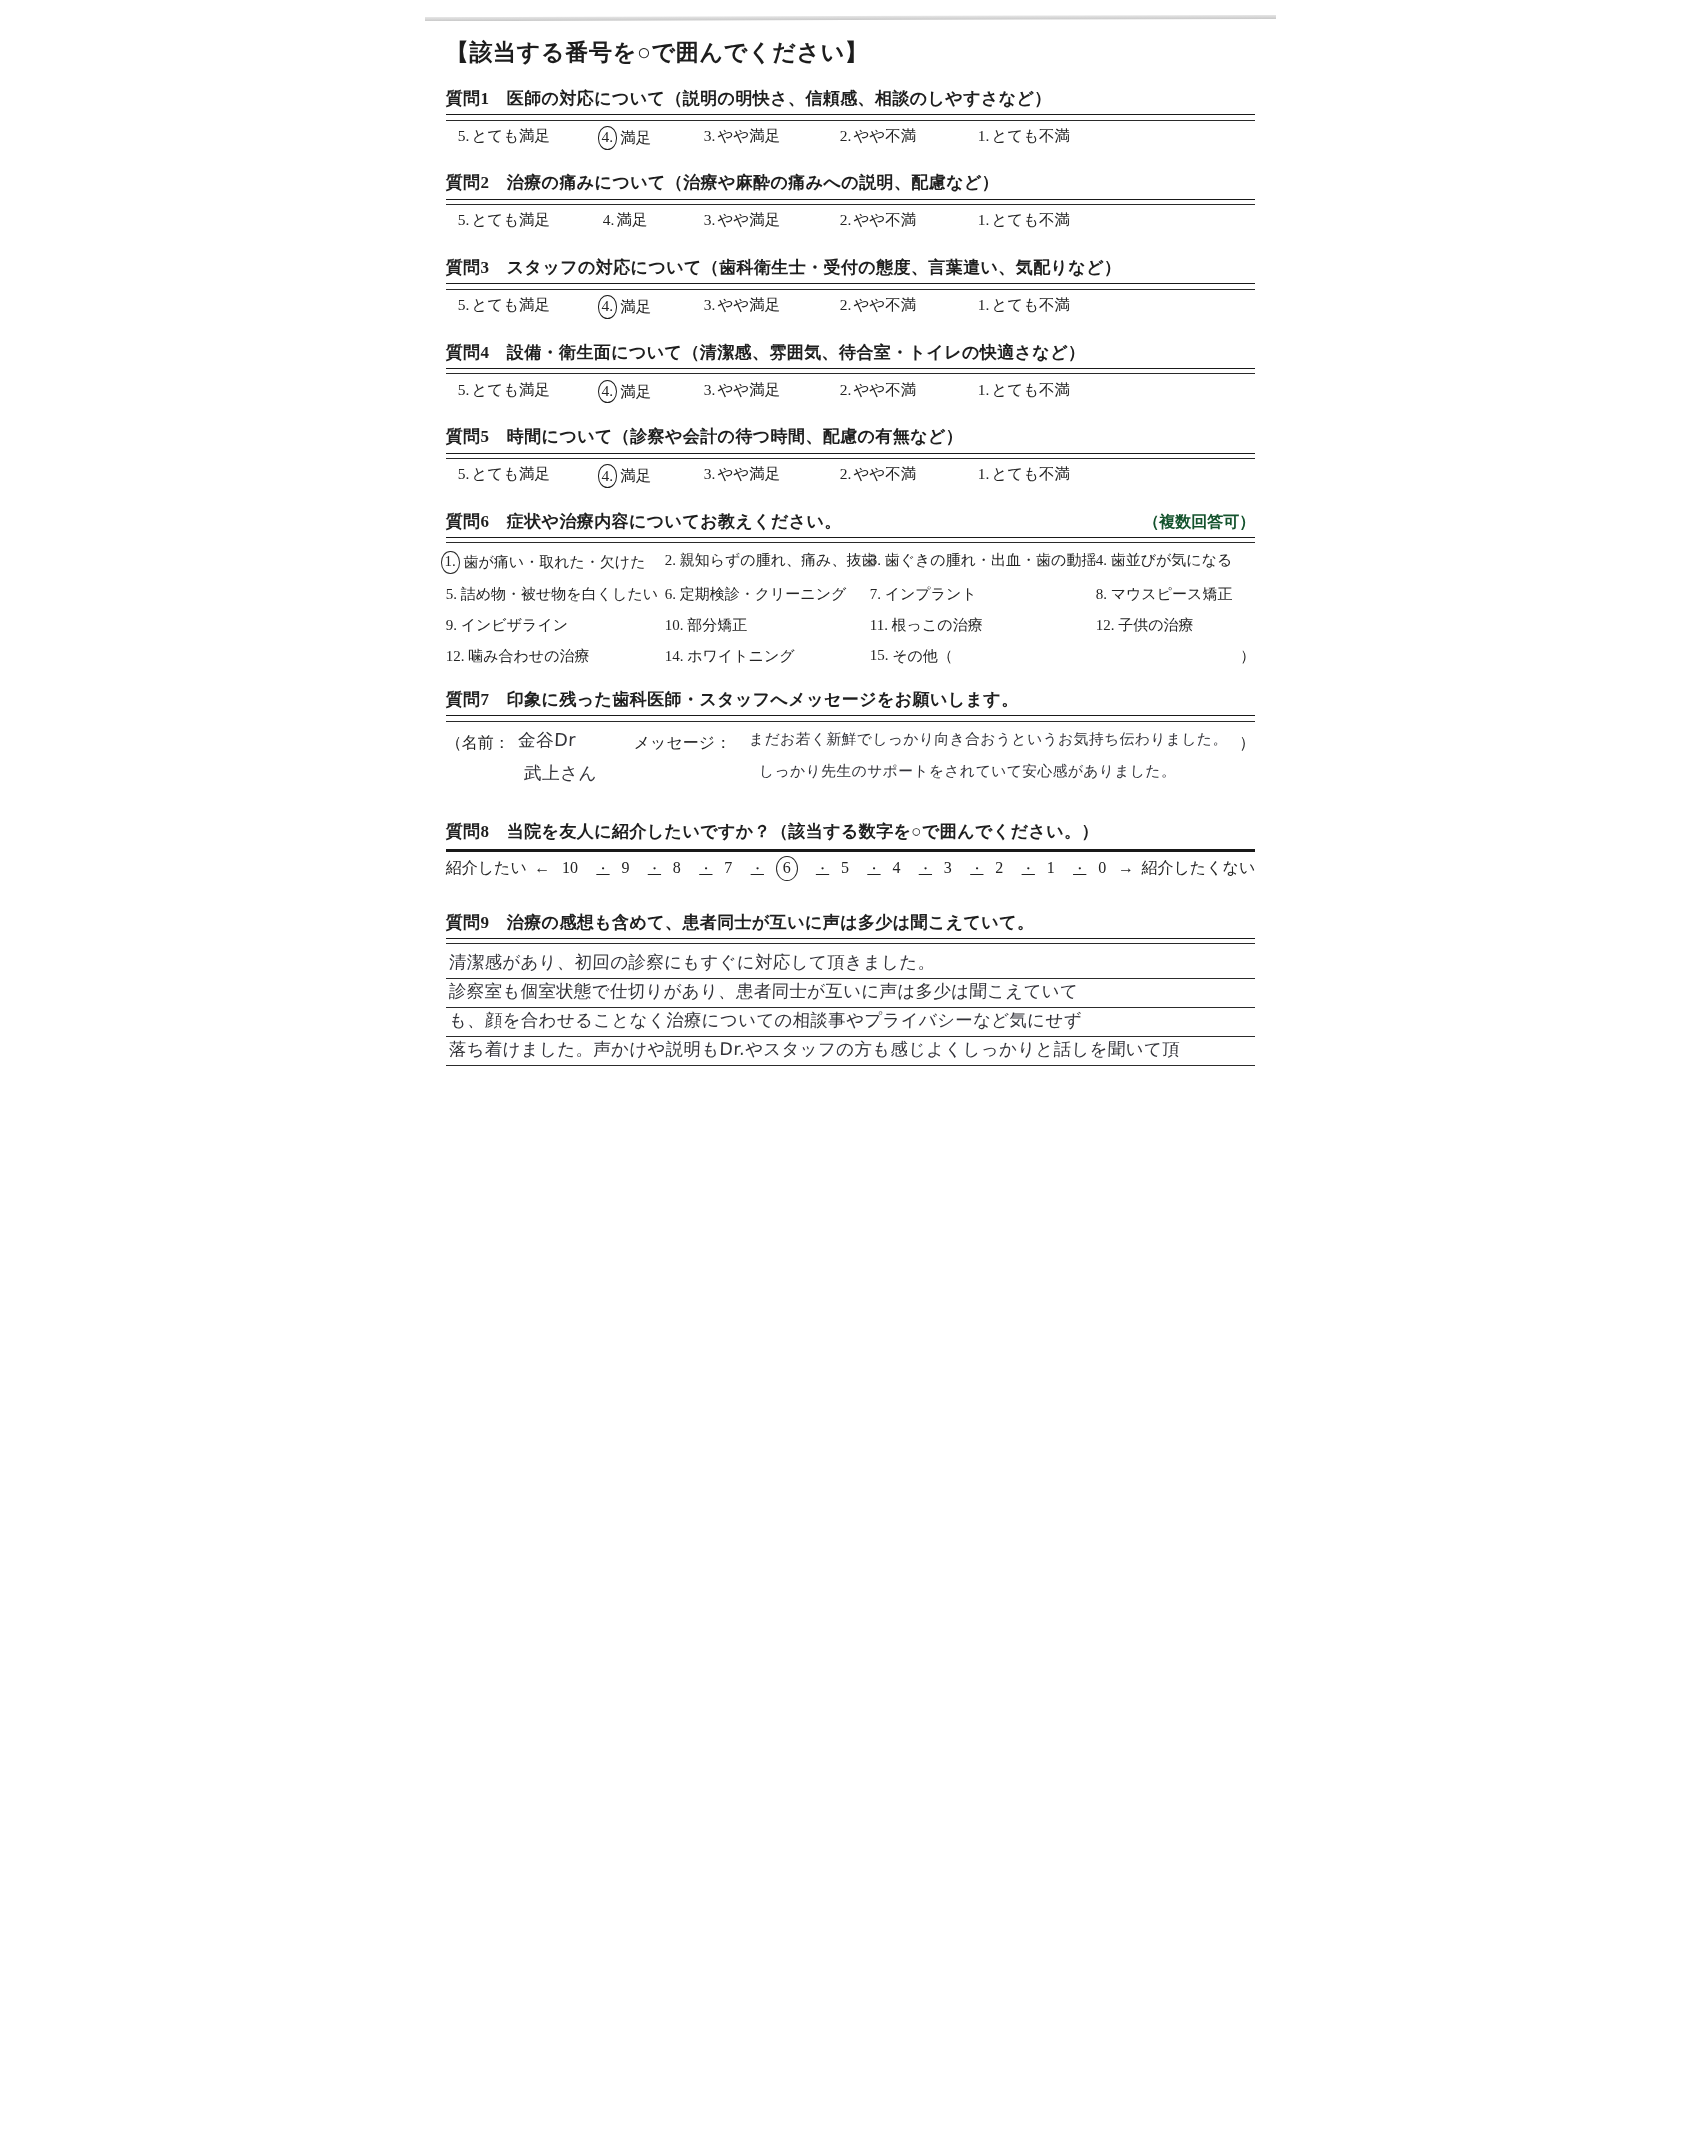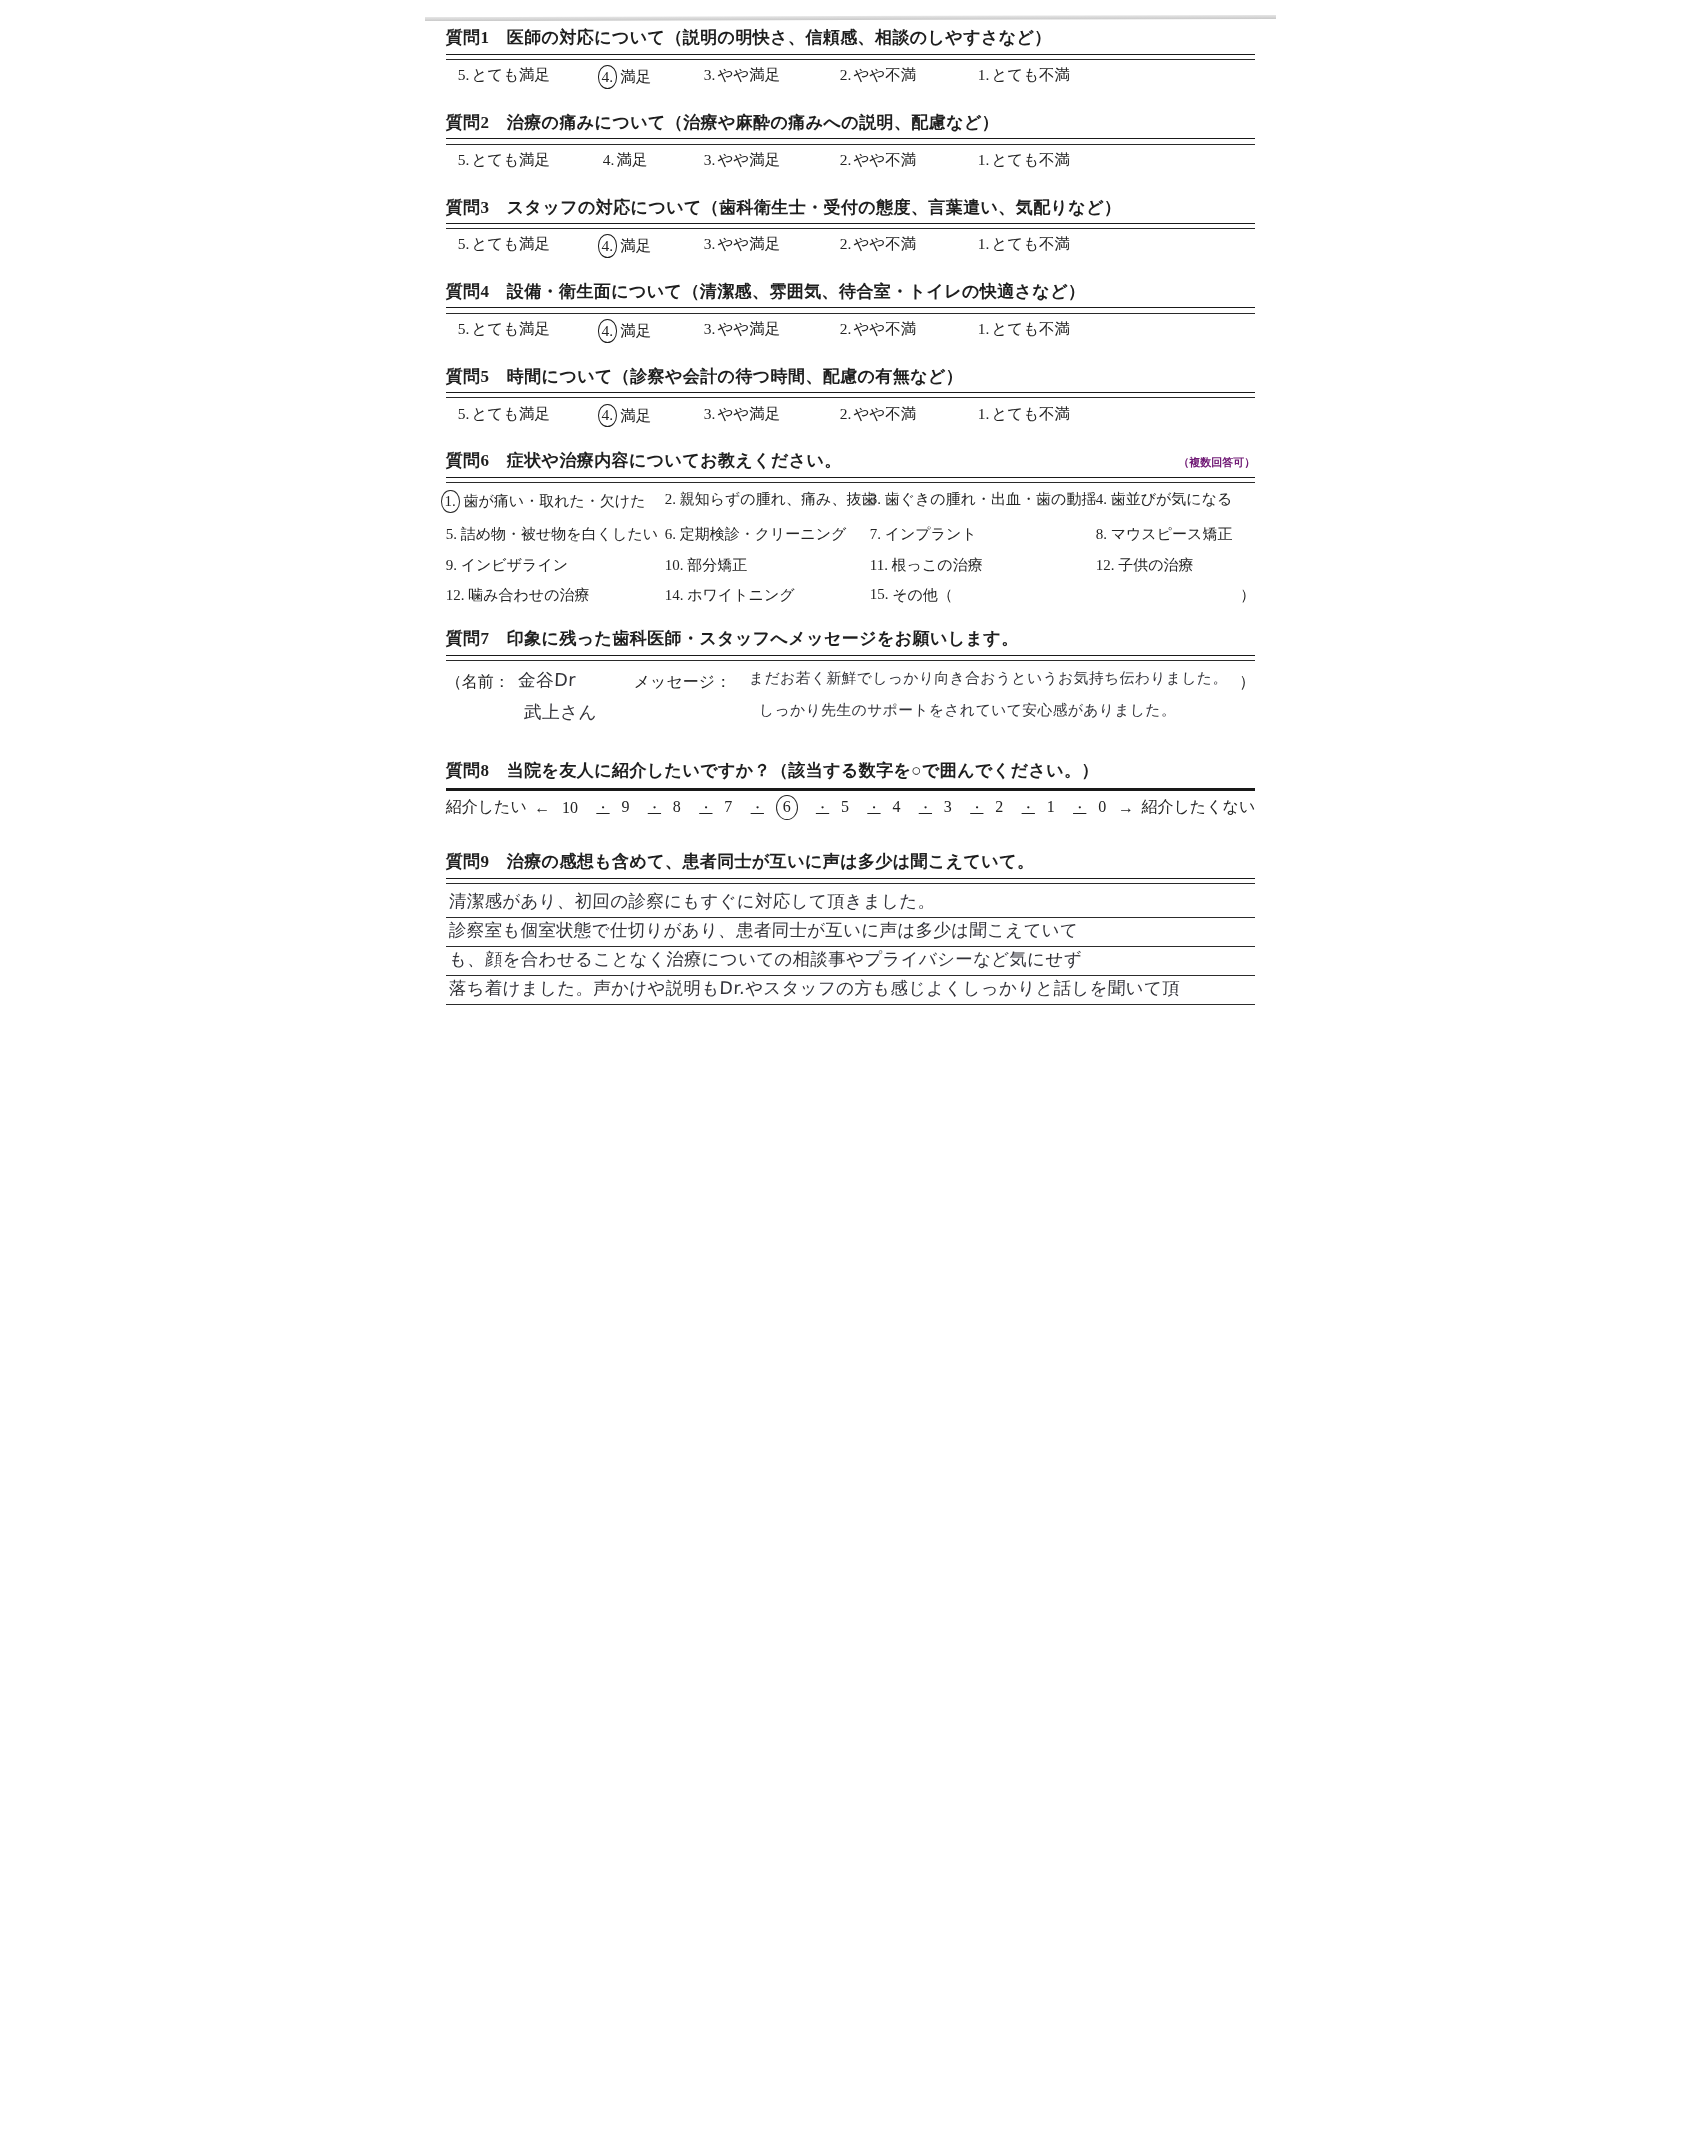--- a/index.html
+++ b/index.html
@@ -20,21 +20,21 @@
     transform:rotate(-0.15deg);
   }
   .title{
     margin:29.5px 0 0 0;
     font-size:23px;font-weight:700;letter-spacing:0.7px;color:#1d1d1d;
   }
   .qblock{margin-top:22px;}
   .qblock.first{margin-top:19px;}
   .qhead{font-size:17px;font-weight:600;color:#1e1e1e;letter-spacing:0.4px;white-space:nowrap;}
   .qhead-row{display:flex;justify-content:space-between;align-items:baseline;}
-  .qnote{font-size:11px;font-weight:600;color:#701a75;}
+  .qnote{font-size:16px;font-weight:600;color:#14532d;}
   .hrule{height:4.4px;border-top:1.8px solid #191919;border-bottom:1.5px solid #2a2a2a;margin:4.4px 0 5.2px 0;}
   .hrule.solid{height:0;border-bottom:none;border-top:3px solid #191919;margin:5.9px 0 5.9px 0;}
 
   
   .opts{position:relative;height:23.6px;margin-top:1.5px;}
   .opt{position:absolute;top:0;white-space:nowrap;font-size:15.5px;color:#242424;}
   .opt .num{display:inline-block;margin-right:2.2px;}
   .opt.i0{left:12px;}.opt.i1{left:157px;}.opt.i2{left:258px;}.opt.i3{left:394px;}.opt.i4{left:532px;}
   .sel4 .opt.i1 .num{
     border:1.7px solid #1c1c1c;border-radius:50%;
@@ -88,20 +88,21 @@
   .anslines{margin-top:1.5px;}
   .ansline{height:28px;border-bottom:1.8px solid #2c2c2c;white-space:nowrap;overflow:visible;}
   .ansline .hw{font-size:17.4px;line-height:25px;padding-left:3px;}
 </style>
 </head>
 <body>
 
 <div class="page">
   <div class="scanline"></div>
 
+  <h1 class="title">【該当する番号を○で囲んでください】</h1>
 
   <section class="qblock first sel4">
     <div class="qhead">質問1　医師の対応について（説明の明快さ、信頼感、相談のしやすさなど）</div>
     <div class="hrule"></div>
     <div class="opts">
   <span class="opt i0"><span class="num">5.</span><span class="olabel">とても満足</span></span>
 
   <span class="opt i1"><span class="num">4.</span><span class="olabel">満足</span></span>
 
   <span class="opt i2"><span class="num">3.</span><span class="olabel">やや満足</span></span>

